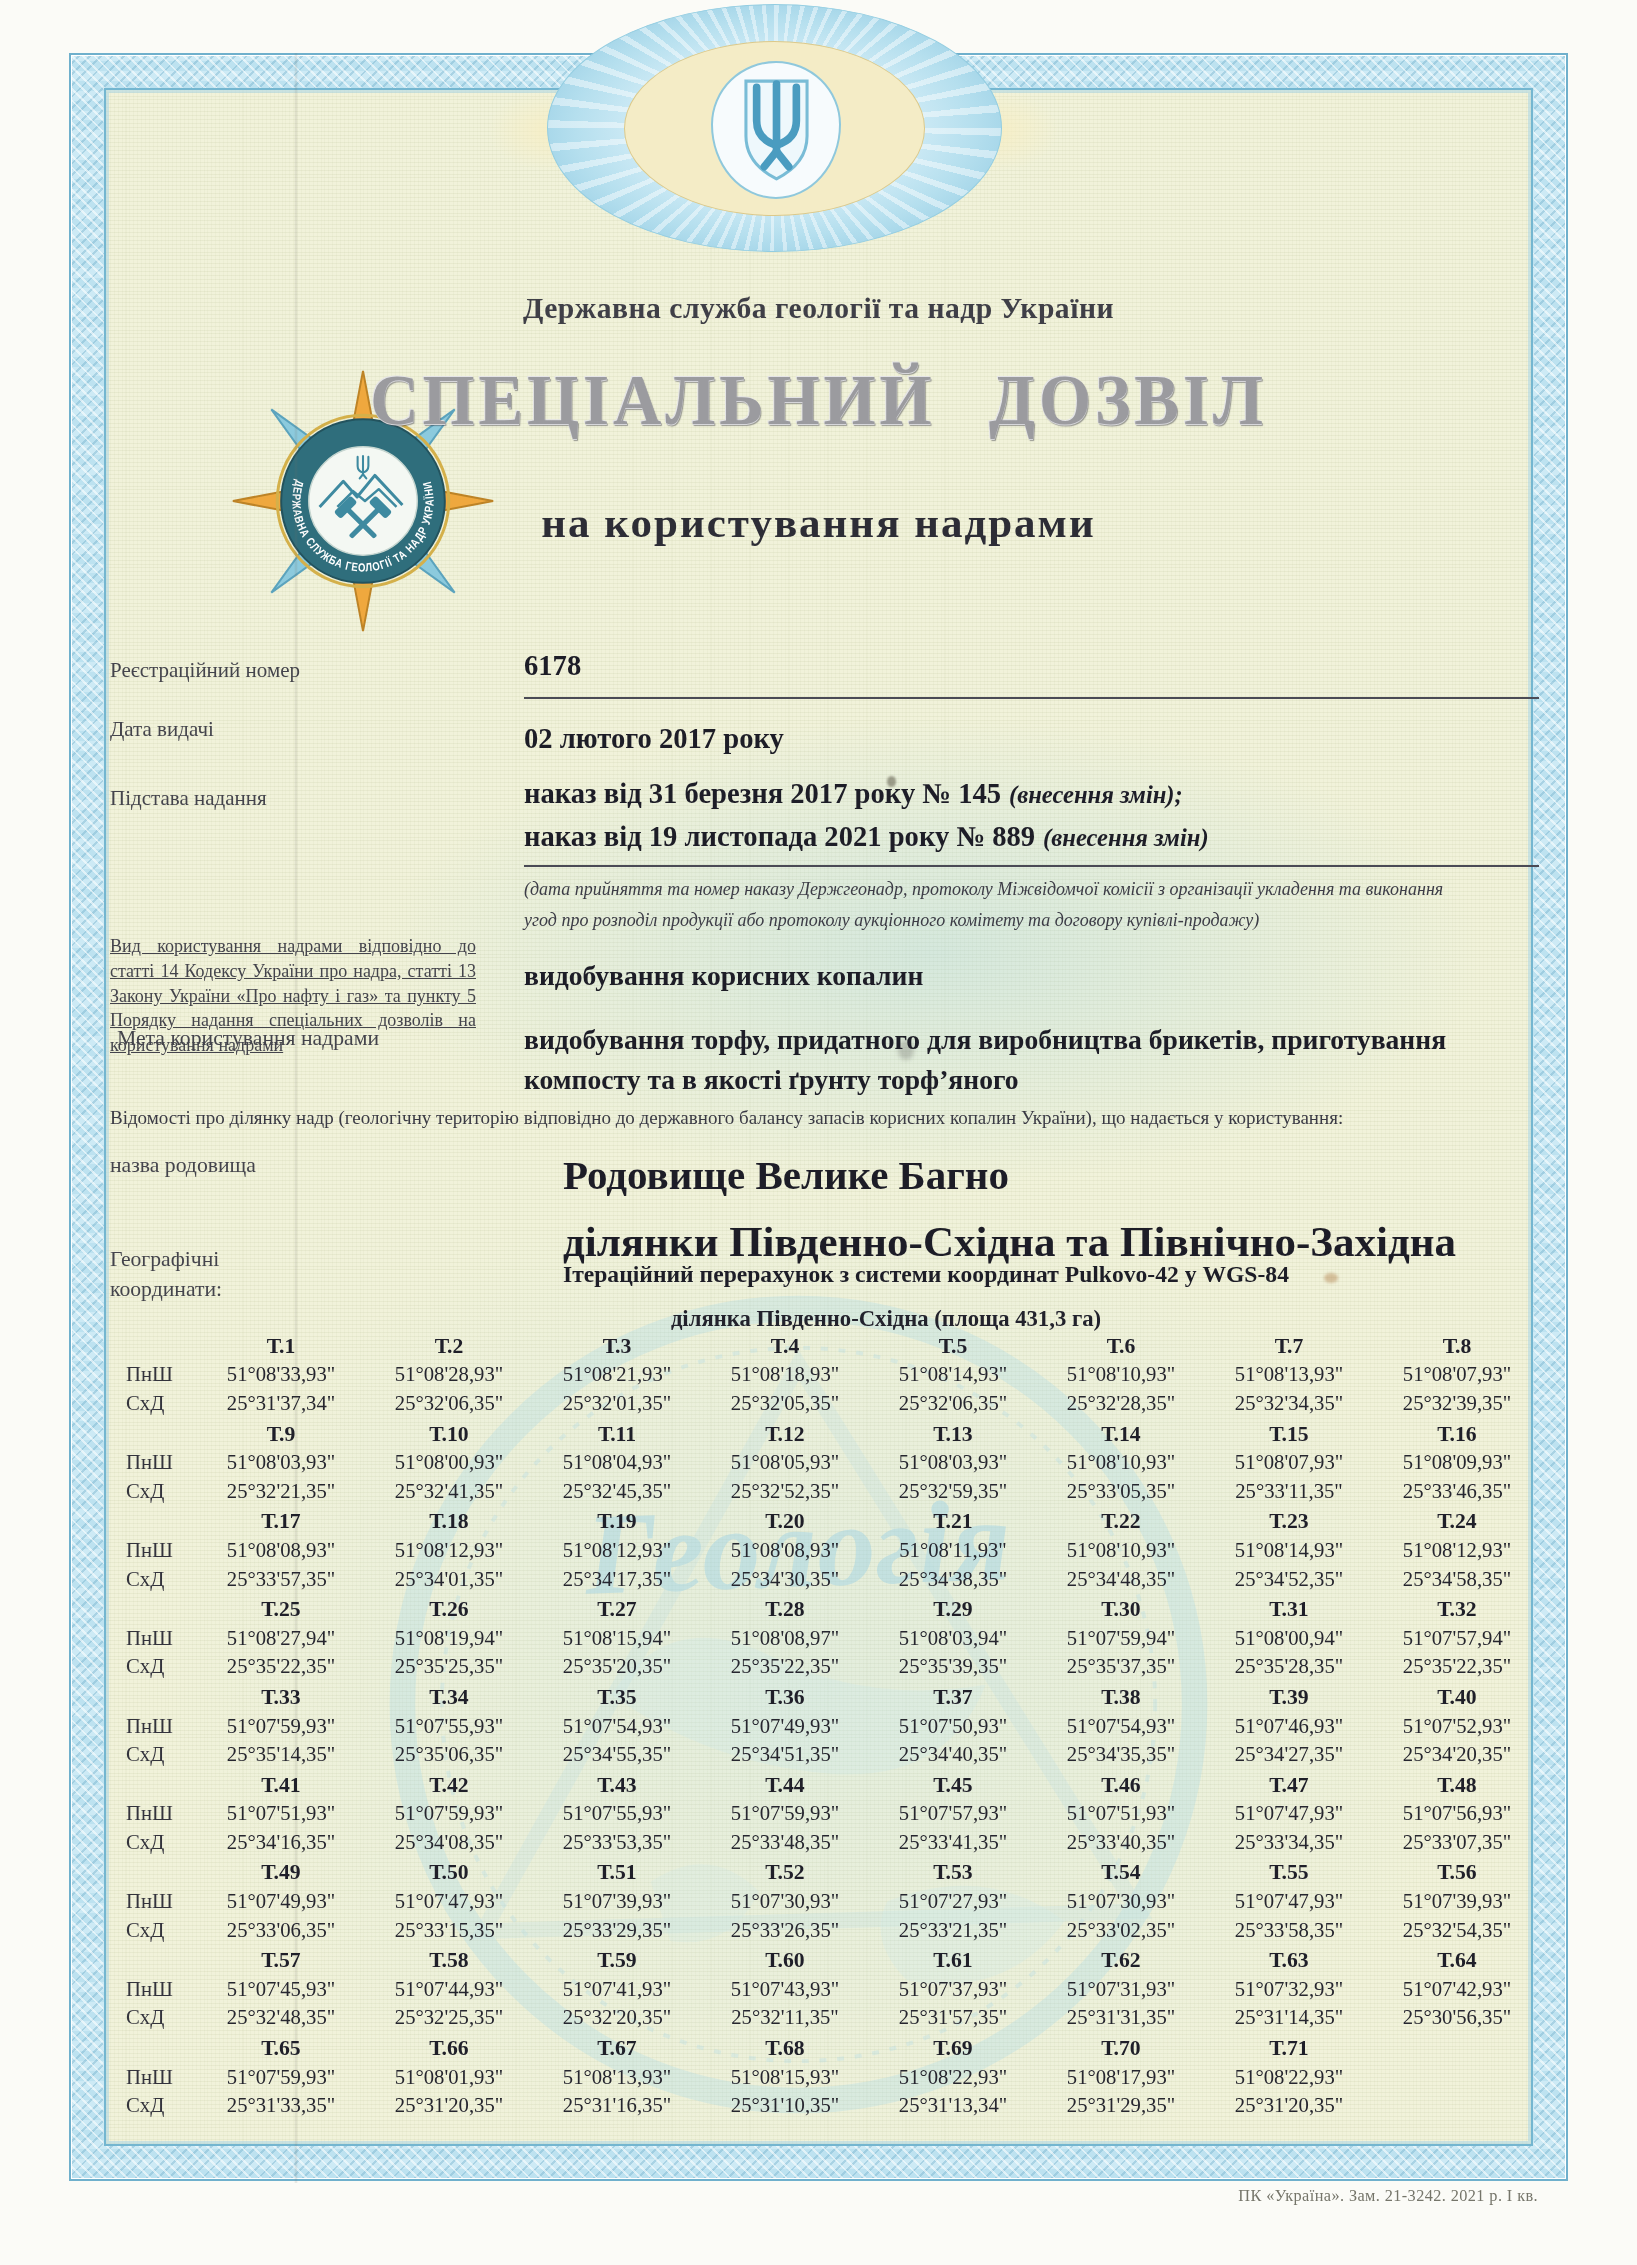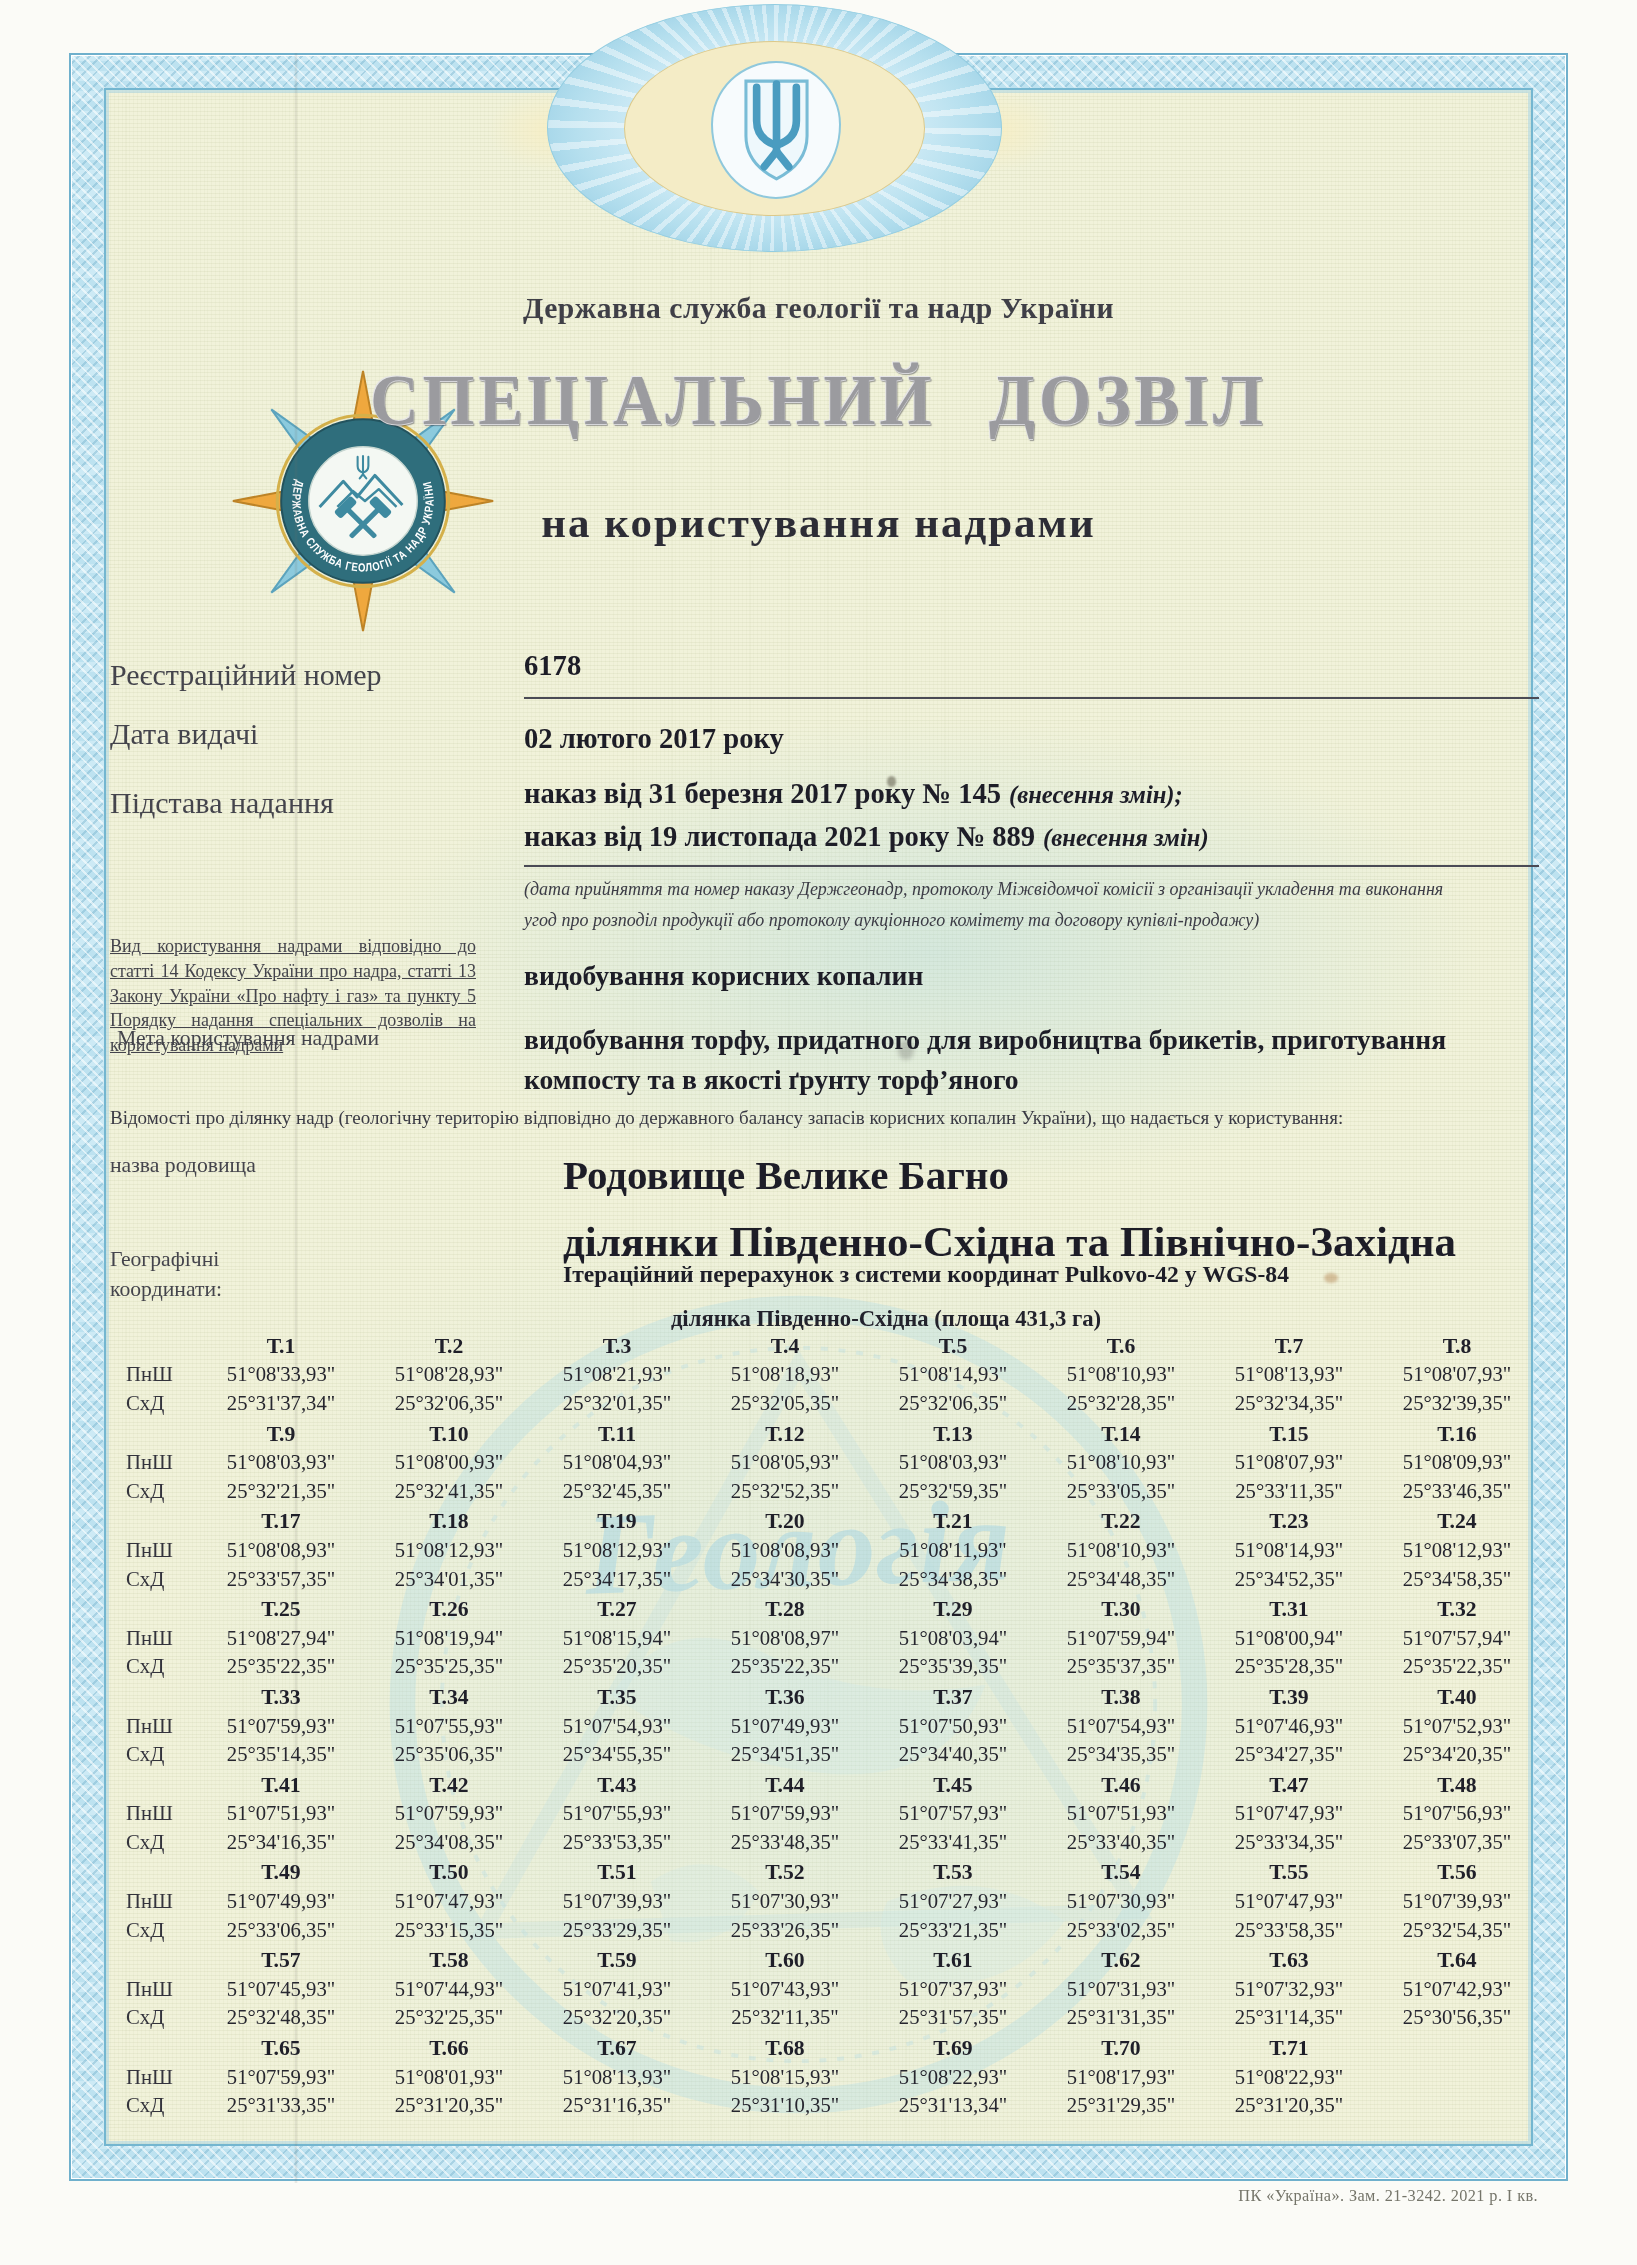--- a/index.html
+++ b/index.html
@@ -80,21 +80,21 @@
     font-size:67px;font-weight:bold;letter-spacing:3.9px;word-spacing:33px;
     color:#9b9b9f;transform:scaleY(1.08);
     text-shadow:0 1px 0 #d6d6da, 1px 2px 1px rgba(70,70,80,.5), -1px -1px 0 #e4e4e6;
   }
   .subtitle{
     position:absolute;left:0;top:498px;width:100%;text-align:center;z-index:6;
     font-size:43px;font-weight:bold;letter-spacing:2px;color:#2d2d36;
   }
 
   
-  .lbl{position:absolute;z-index:6;font-size:30px;color:#44444c;}
+  .lbl{position:absolute;z-index:6;font-size:21px;color:#44444c;}
   .val{position:absolute;z-index:6;font-size:28.6px;font-weight:bold;color:#1d1d27;}
   .rule{position:absolute;z-index:6;height:2px;background:#4a4a55;left:524px;width:1015px;}
   .note-it{font-style:italic;font-weight:600;font-size:24.6px;margin-left:7.9px;}
   .caption{
     position:absolute;left:524px;width:1015px;text-align:left;z-index:6;
     font-size:18px;font-style:italic;color:#3c3c46;
   }
   .smalllbl{
     position:absolute;left:110px;width:366px;z-index:6;
     font-size:18px;line-height:1.38;text-align:justify;color:#44444c;text-decoration:underline;

